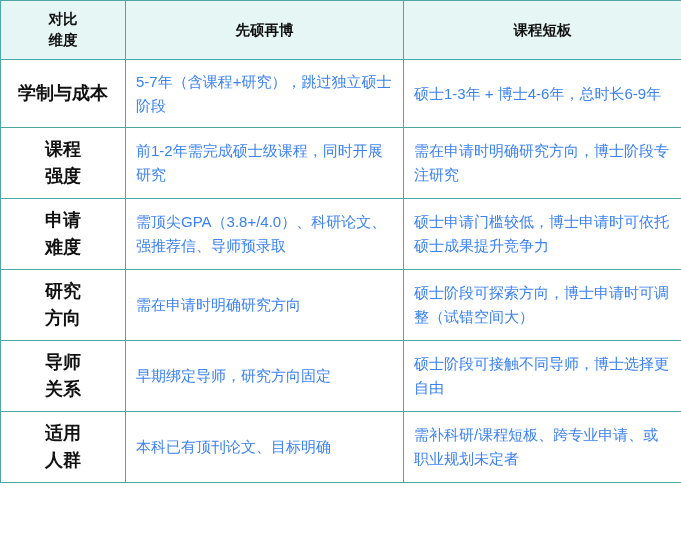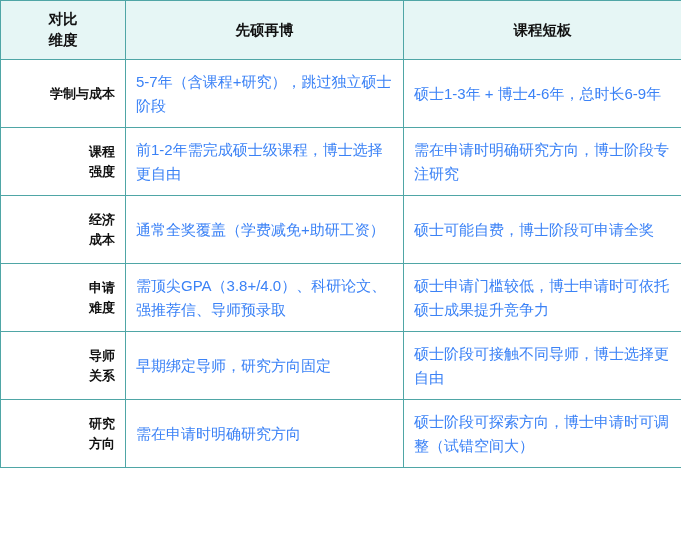--- a/index.html
+++ b/index.html
@@ -38,23 +38,23 @@
   thead th {
     background: #e6f6f5;
     text-align: center;
     font-weight: bold;
     font-size: 14.5px;
     line-height: 1.45;
     color: #111111;
     height: 54px;
   }
   tbody td.dim-cell {
-    text-align: right;
+    text-align: center;
     font-weight: bold;
-    font-size: 13px;
+    font-size: 18px;
     line-height: 1.5;
     background: #ffffff;
     color: #111111;
   }
   tbody td.body-cell {
     text-align: left;
     font-size: 15px;
     line-height: 1.6;
     color: #3b82f6;
   }
@@ -81,42 +81,42 @@
     </thead>
     <tbody>
       <tr>
         <td class="dim-cell nowrapline">学制与成本</td>
         <td class="body-cell">5-7年（含课程+研究），跳过独立硕士阶段</td>
         <td class="body-cell">硕士1-3年 + 博士4-6年，总时长6-9年</td>
       </tr>
       <tr>
         <td class="dim-cell nowrapline">课程
 强度</td>
-        <td class="body-cell">前1-2年需完成硕士级课程，博士选择更自由</td>
+        <td class="body-cell">前1-2年需完成硕士级课程，同时开展研究</td>
         <td class="body-cell">需在申请时明确研究方向，博士阶段专注研究</td>
-      </tr>
-      <tr>
-        <td class="dim-cell nowrapline">经济
-成本</td>
-        <td class="body-cell">通常全奖覆盖（学费减免+助研工资）</td>
-        <td class="body-cell">硕士可能自费，博士阶段可申请全奖</td>
       </tr>
       <tr>
         <td class="dim-cell nowrapline">申请
 难度</td>
         <td class="body-cell">需顶尖GPA（3.8+/4.0）、科研论文、强推荐信、导师预录取</td>
         <td class="body-cell">硕士申请门槛较低，博士申请时可依托硕士成果提升竞争力</td>
       </tr>
       <tr>
+        <td class="dim-cell nowrapline">研究
+方向</td>
+        <td class="body-cell">需在申请时明确研究方向</td>
+        <td class="body-cell">硕士阶段可探索方向，博士申请时可调整（试错空间大）</td>
+      </tr>
+      <tr>
         <td class="dim-cell nowrapline">导师
 关系</td>
         <td class="body-cell">早期绑定导师，研究方向固定</td>
         <td class="body-cell">硕士阶段可接触不同导师，博士选择更自由</td>
       </tr>
       <tr>
-        <td class="dim-cell nowrapline">研究
-方向</td>
-        <td class="body-cell">需在申请时明确研究方向</td>
-        <td class="body-cell">硕士阶段可探索方向，博士申请时可调整（试错空间大）</td>
+        <td class="dim-cell nowrapline">适用
+人群</td>
+        <td class="body-cell">本科已有顶刊论文、目标明确</td>
+        <td class="body-cell">需补科研/课程短板、跨专业申请、或职业规划未定者</td>
       </tr>
     </tbody>
   </table>
 </div>
 
 </body></html>

